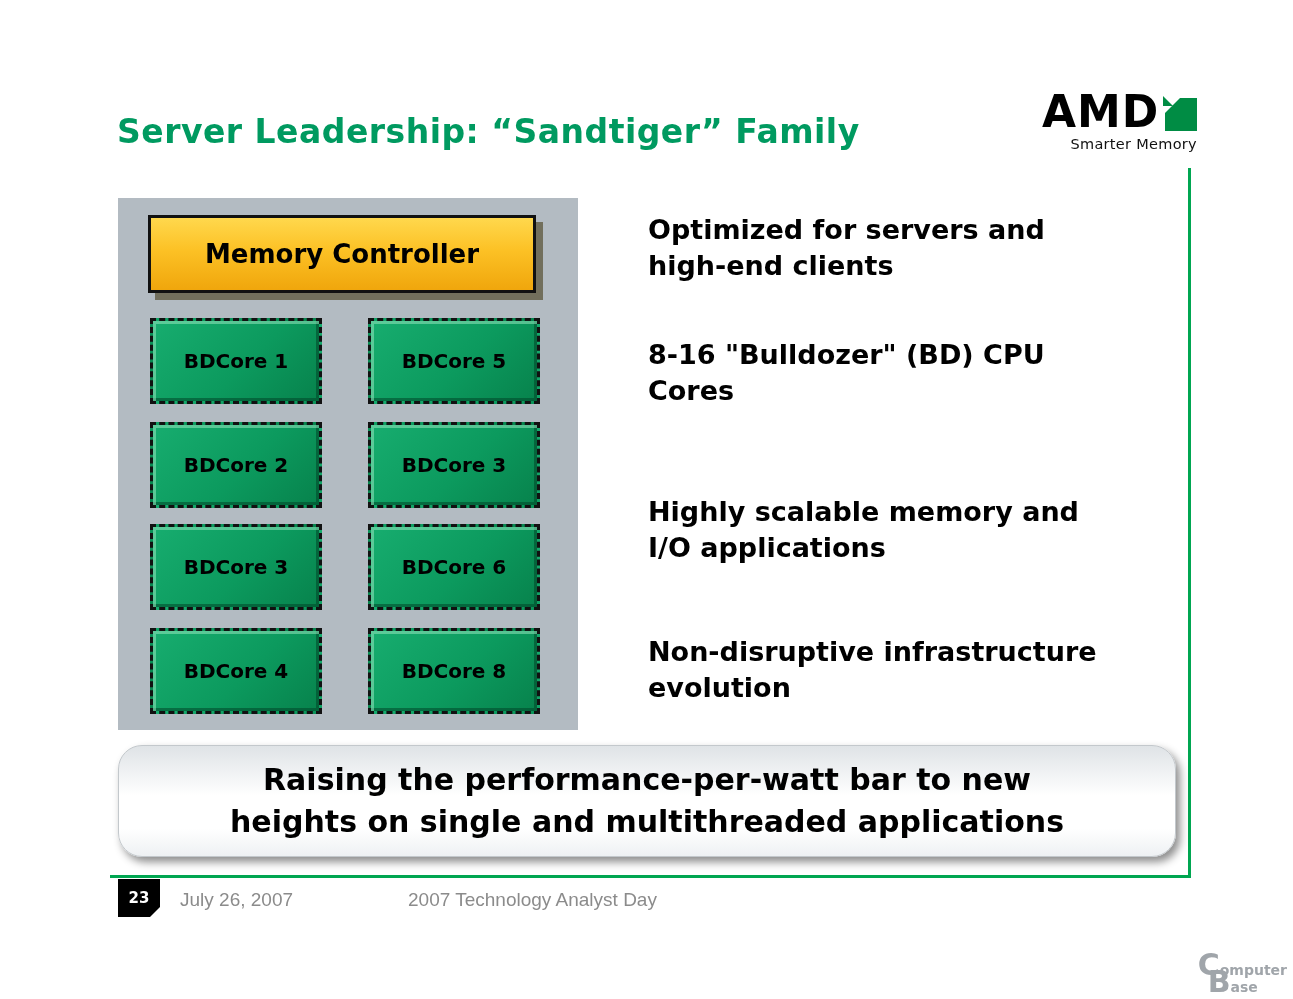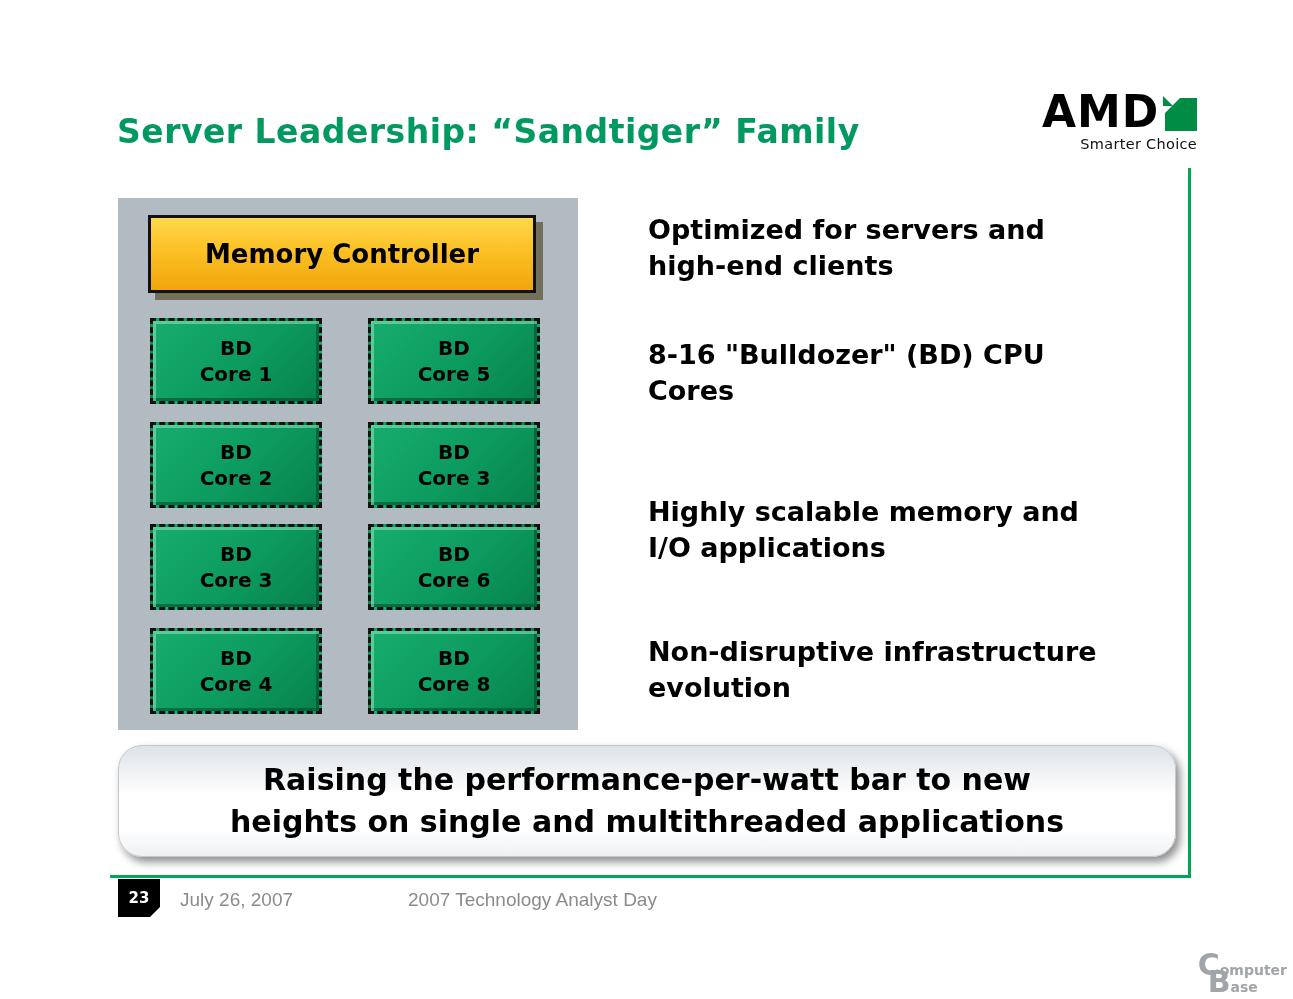--- a/index.html
+++ b/index.html
@@ -99,21 +99,21 @@
     box-shadow: 7px 7px 0 rgba(60, 50, 10, 0.55);
     display: flex; align-items: center; justify-content: center;
     font-size: 26px; font-weight: bold; color: #000000;
   }
   .core-box {
     position: absolute;
     width: 172px; height: 86px;
     border: 3px dashed #111111;
     background: linear-gradient(135deg, #17ad6f 0%, #0c9a5e 55%, #07824c 100%);
     box-shadow: inset 3px 3px 0 rgba(150, 230, 190, 0.55), inset -3px -3px 0 rgba(0, 70, 40, 0.55);
-    display: flex; flex-direction: column; align-items: center; justify-content: center;
+    display: flex; flex-direction: row; align-items: center; justify-content: center;
     font-size: 20px; font-weight: bold; color: #000000; line-height: 26px;
     text-align: center;
   }
   .col-left  { left: 32px; }
   .col-right { left: 250px; }
   .row-1 { top: 120px; }
   .row-2 { top: 224px; }
   .row-3 { top: 326px; }
   .row-4 { top: 430px; }
 
@@ -198,21 +198,21 @@
 
 <div class="slide">
 
   <h1 class="slide-title">Server Leadership: “Sandtiger” Family</h1>
 
   <div class="amd-logo">
     <div class="amd-row">
       <span class="amd-wordmark">AMD</span>
       <span class="amd-mark"></span>
     </div>
-    <div class="amd-tagline">Smarter Choice</div>
+    <div class="amd-tagline">Smarter Memory</div>
   </div>
 
   <div class="green-line-v"></div>
   <div class="green-line-h"></div>
 
   <div class="diagram-panel">
     <div class="memory-controller">Memory Controller</div>
 
     <div class="core-box col-left row-1">
       <span>BD</span>

